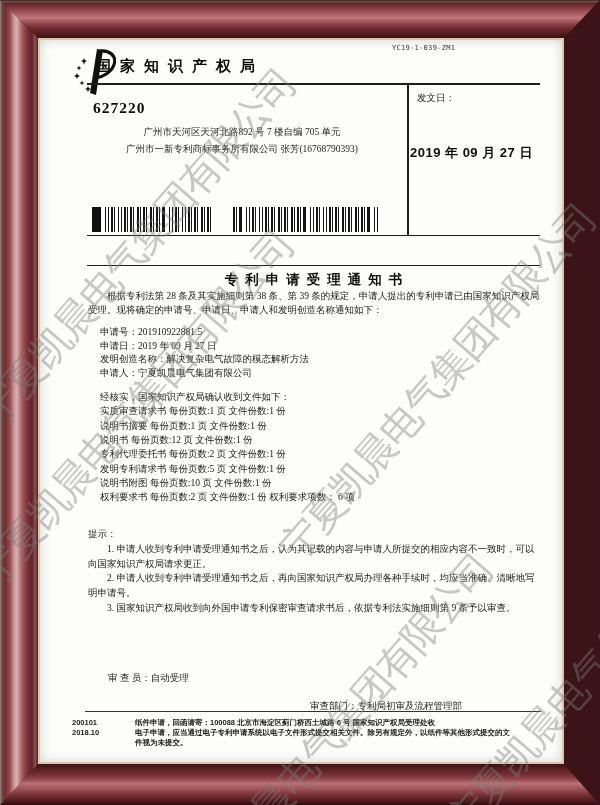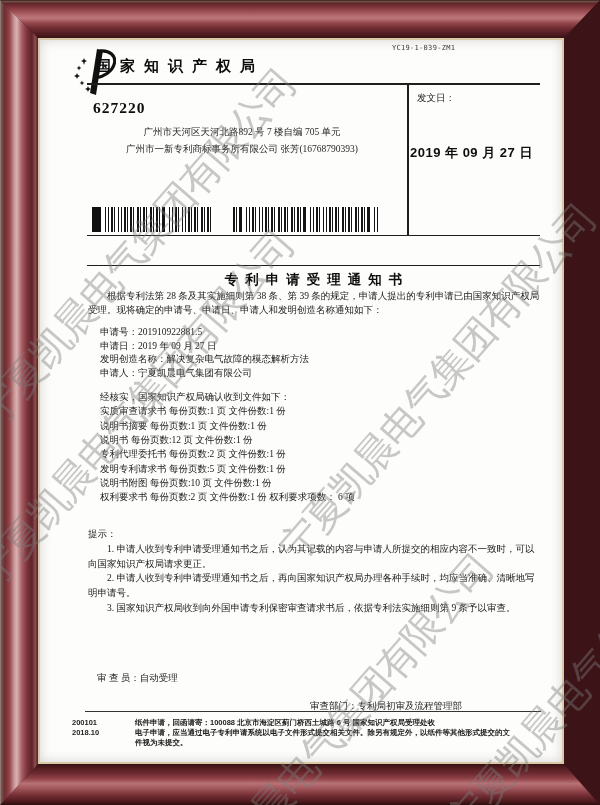--- a/index.html
+++ b/index.html
@@ -50,21 +50,21 @@
   .meta-serial{position:absolute;left:202px;top:0;}
   .notice-title{left:47px;top:231px;width:453px;text-align:center;font-weight:bold;
      font-size:13.5px;letter-spacing:7px;text-indent:7px;color:#0d0d0d;}
   .para{left:48px;top:249px;width:456px;font-size:9.5px;line-height:14.2px;color:#202020;}
   .para .ind{text-indent:19px;}
   .fields{left:60px;top:286px;font-size:9.5px;line-height:13.6px;color:#202020;}
   .received{left:60px;top:350px;font-size:9.5px;line-height:14.35px;color:#202020;}
   .tips{left:48px;top:487px;width:455px;font-size:9.5px;line-height:14.8px;color:#202020;}
   .tips p{margin:0;text-indent:19px;}
   .examiner-row{left:48px;top:632px;width:452px;height:14px;font-size:9.5px;color:#1a1a1a;}
-  .examiner{position:absolute;left:9px;top:0;font-family:Liberation Serif, serif;}
+  .examiner{position:absolute;left:20px;top:0;font-family:Liberation Serif, serif;}
   .dept{position:absolute;left:222px;top:0;margin-top:28px;}
   .footer{left:32px;top:677px;width:472px;font-size:7.5px;line-height:9.8px;font-weight:bold;color:#222;}
   .f-code{position:absolute;left:0;}
   .f-text{position:absolute;left:63px;width:376px;}
   .r1{top:1px;} .r2{top:11px;}
   
   .wm{position:absolute;z-index:10;white-space:nowrap;pointer-events:none;
       font-size:40px;letter-spacing:-2px;color:rgba(125,125,125,.42);
       transform:rotate(-49deg);transform-origin:0 50%;
       font-family:"Liberation Sans","DejaVu Sans",sans-serif;}

